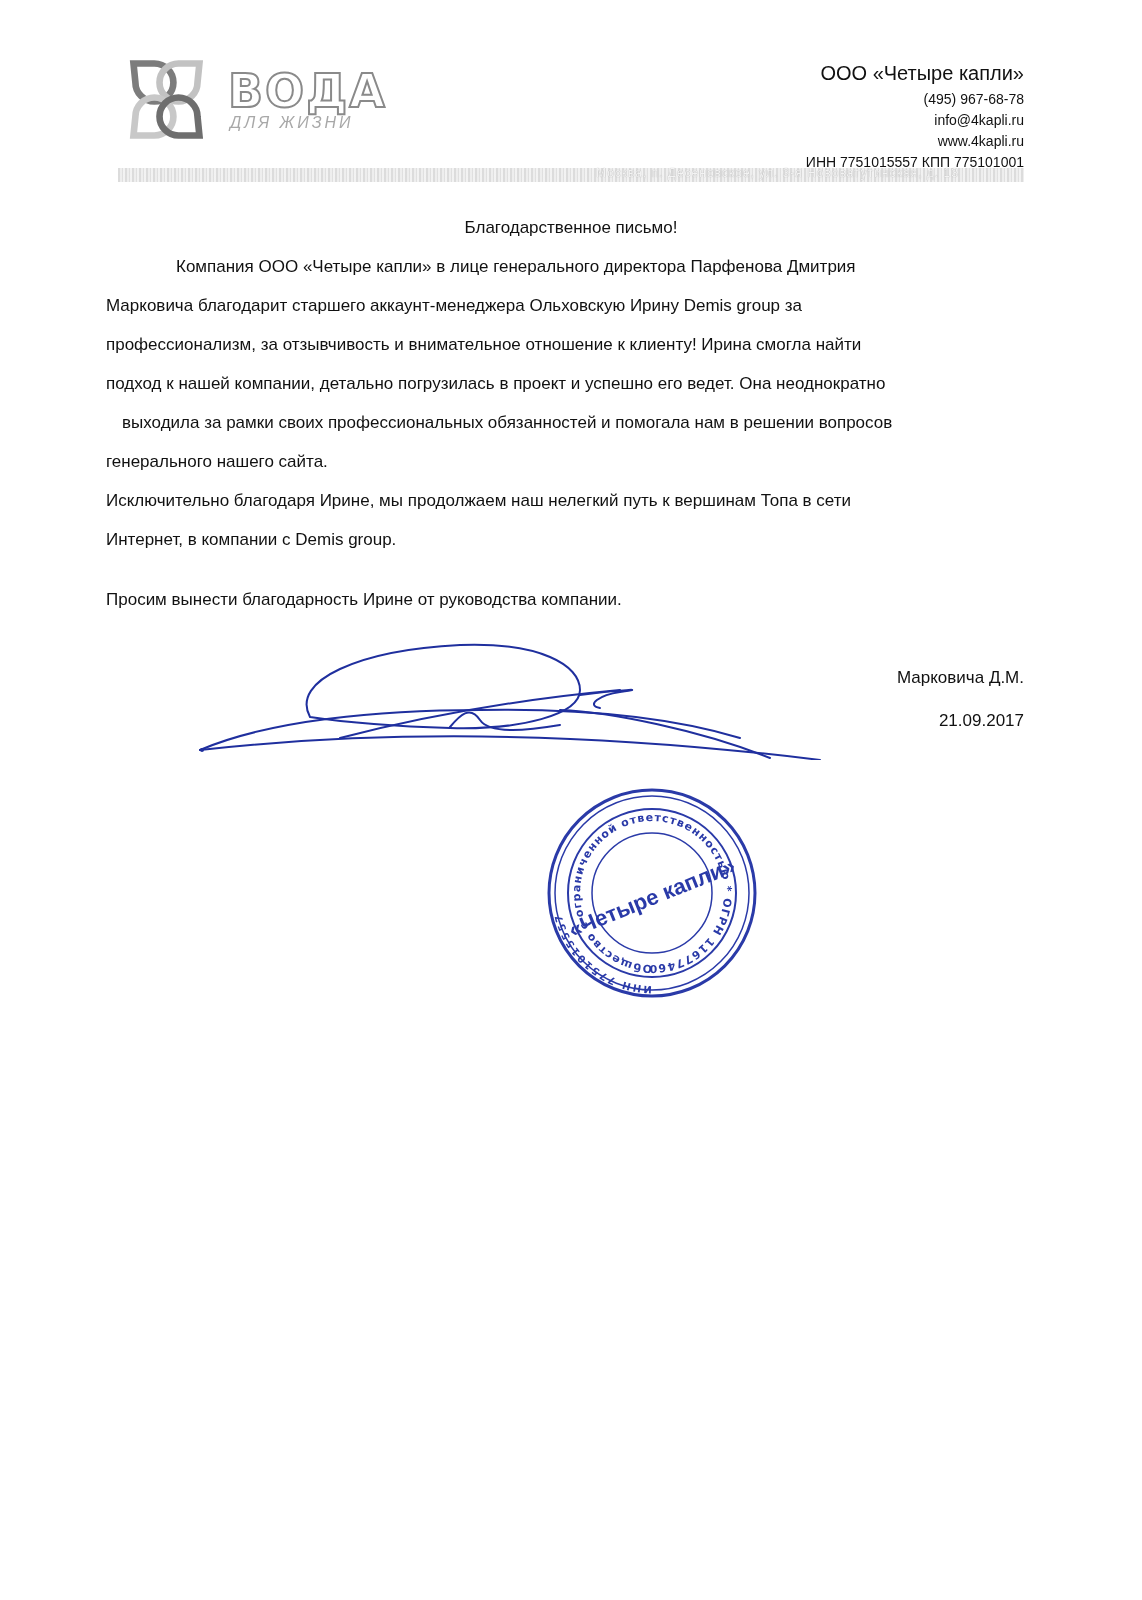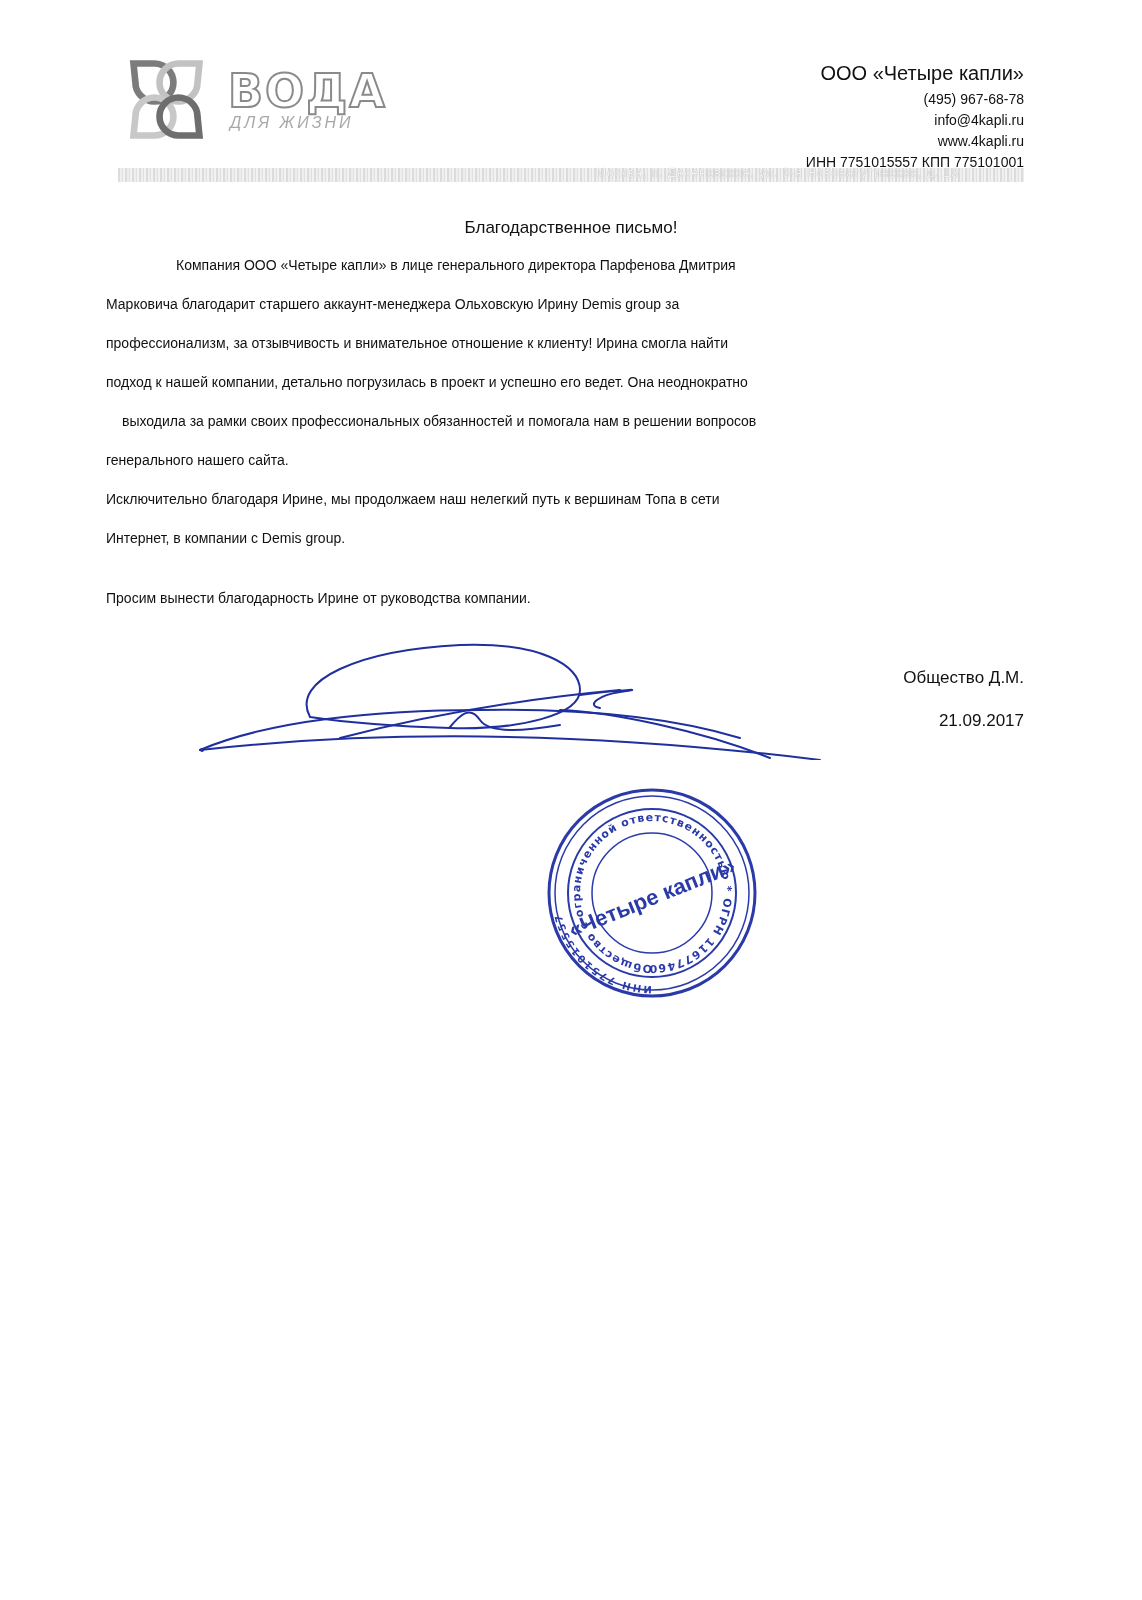--- a/index.html
+++ b/index.html
@@ -25,21 +25,21 @@
 
     
     #header-strip { left: 118px; top: 168px; width: 906px; height: 14px;
       background: repeating-linear-gradient(90deg, #d8d8d8 0 2px, #ececec 2px 4px, #dcdcdc 4px 5px, #f1f1f1 5px 7px);
       opacity: 0.9; }
     #address-text { left: 596px; top: 166px; font-size: 12px; color: #f3f3f3; letter-spacing: 1px;
       text-shadow: 0 0 1px #9a9a9a; white-space: nowrap; }
 
     
     .title { left: 0; width: 1142px; top: 218px; text-align: center; font-size: 17px; }
-    .line { position: absolute; left: 106px; font-size: 14px; white-space: nowrap; }
+    .line { position: absolute; left: 106px; font-size: 17px; white-space: nowrap; }
 
     
     #signature { left: 180px; top: 620px; width: 670px; height: 140px; }
     #signer { right: 118px; top: 668px; font-size: 17px; }
     #sign-date { right: 118px; top: 711px; font-size: 17px; }
     #seal { left: 532px; top: 780px; width: 240px; height: 230px; }
   </style>
 </head>
 <body>
 
@@ -83,21 +83,21 @@
     <path d="M130 97 C 110 60, 180 30, 280 25 C 360 22, 400 45, 400 70 C 400 95, 340 110, 270 108 C 200 106, 150 100, 130 97"></path>
     <path d="M160 118 C 230 100, 330 80, 440 70"></path>
     <path d="M270 107 C 280 95, 290 85, 300 100 C 310 115, 350 110, 380 105"></path>
     <path d="M380 90 C 430 92, 520 110, 590 138"></path>
     <path d="M400 75 C 440 70, 470 68, 440 72 C 420 75, 405 85, 420 88"></path>
     <path d="M20 130 C 180 112, 380 108, 640 140"></path>
   </g>
   <circle cx="22" cy="130" r="2" fill="#1f2f9e"></circle>
 </svg>
 
-<div class="abs" id="signer">Общество Д.М.</div>
+<div class="abs" id="signer">Марковича Д.М.</div>
 <div class="abs" id="sign-date">21.09.2017</div>
 
 <svg id="seal" class="abs" viewBox="0 0 240 230">
   <defs>
     <path id="ringPath" d="M120 185 A 72 72 0 1 1 120.1 185"></path>
     <path id="outerPath" d="M120 206 A 93 93 0 1 1 120.1 206"></path>
   </defs>
   <g fill="none" stroke="#2a3aa8">
     <circle cx="120" cy="113" r="103" stroke-width="3"></circle>
     <circle cx="120" cy="113" r="97" stroke-width="1.5"></circle>

